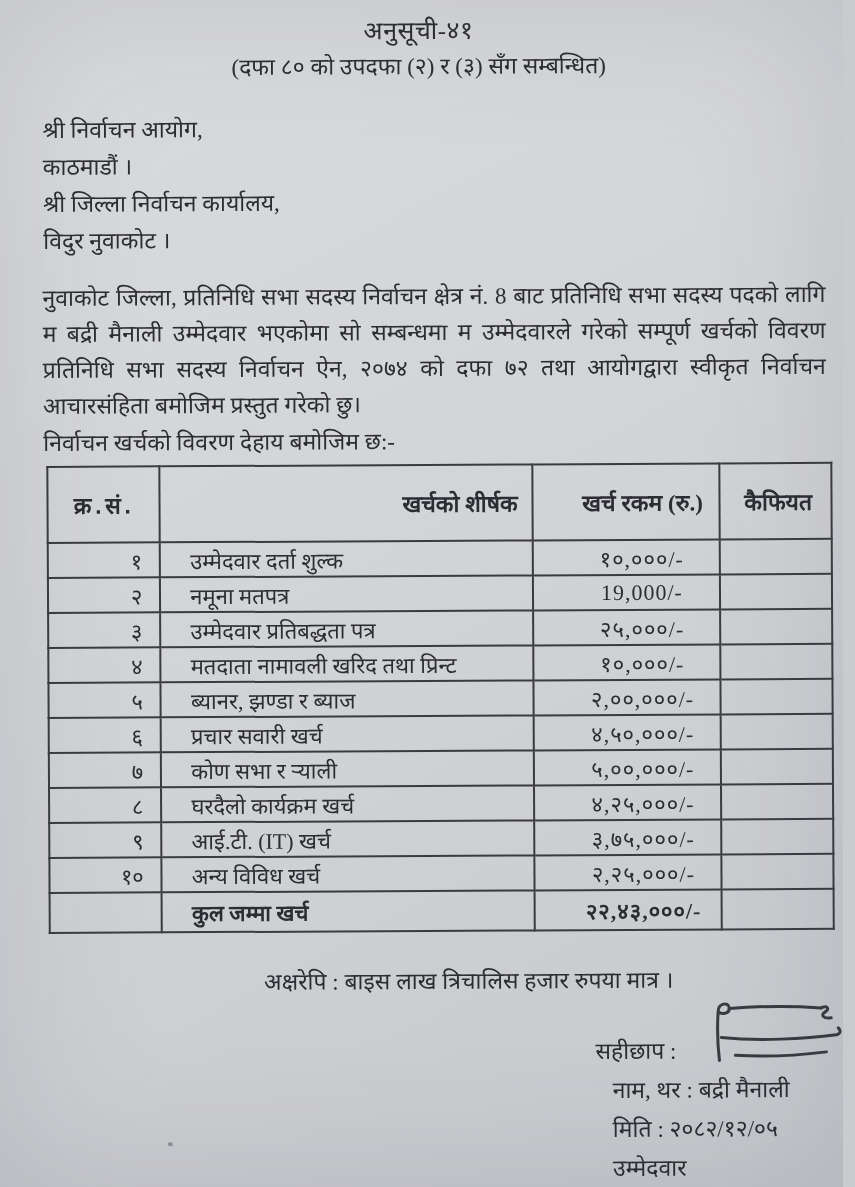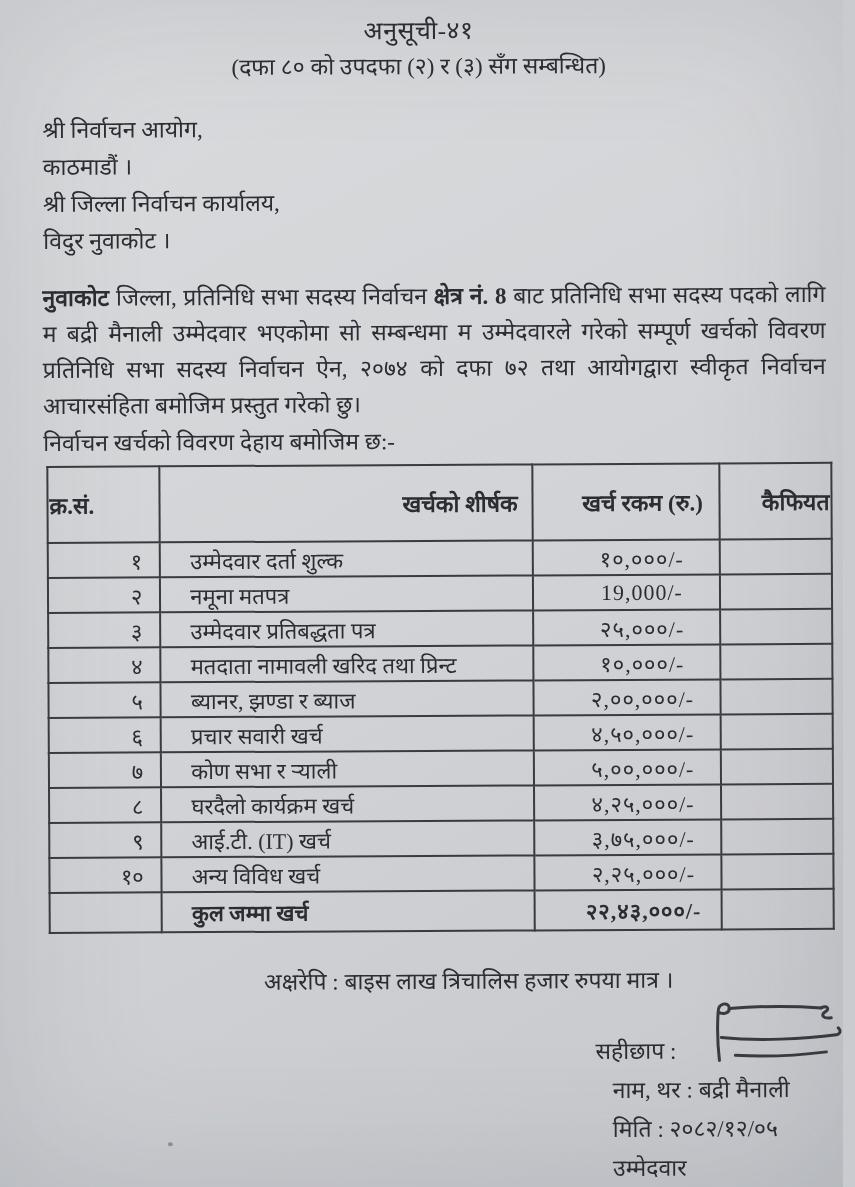--- a/index.html
+++ b/index.html
@@ -12,36 +12,36 @@
     position:relative;width:843px;height:1187px;
     background:linear-gradient(152deg,#dadbdd 0%,#d3d4d7 45%,#c6c8cc 100%);
     box-shadow:inset 0 0 150px rgba(70,76,92,.16);
     color:#2c2d33;
   }
   .rot{position:absolute;inset:0;transform:rotate(-0.3deg);transform-origin:50% 50%;}
   .doc-title{padding-top:12px;text-align:center;font-size:25px;letter-spacing:.5px;}
   .doc-subtitle{margin-top:3px;text-align:center;font-size:23px;}
   .address{margin:29px 0 0 45px;font-size:23px;line-height:37px;}
   .para{margin:21px 16px 0 44px;font-size:23px;line-height:36px;text-align:justify;}
-  .para b{font-weight:700;}
+  .para b{font-weight:400;}
   .lead{margin:0 16px 0 44px;font-size:23px;line-height:37px;}
   table.expense{
     border-collapse:collapse;table-layout:fixed;
     margin:4px 0 0 47px;width:786px;
   }
   table.expense th,table.expense td{
     border:2px solid #3a3b40;overflow:hidden;white-space:nowrap;
   }
   table.expense thead th{height:72px;font-size:23px;font-weight:700;vertical-align:middle;}
   table.expense td{height:31px;font-size:22px;vertical-align:middle;padding-top:1px;}
   .col-sn{width:112px;} .col-title{width:372px;} .col-amt{width:186px;} .col-rem{width:112px;}
-  th.h-sn{text-align:left;padding-right:0;}
+  th.h-sn{text-align:center;padding-right:0;font-family:Liberation Mono, monospace;}
   th.h-title{text-align:right;padding-right:14px;}
   th.h-amt{text-align:center;padding-left:34px;}
-  th.h-rem{text-align:right;padding-left:24px;}
+  th.h-rem{text-align:left;padding-left:24px;}
   td.c-sn{text-align:right;padding-right:17px;}
   td.c-title{text-align:left;padding-left:29px;}
   td.c-amt{text-align:center;padding-left:32px;letter-spacing:1px;}
   tr.total-row td{font-weight:700;height:36px;}
   .amount-words{margin:32px 0 0 262px;font-size:23px;}
   .sign-block{position:absolute;left:593px;top:1033px;font-size:23px;line-height:39px;}
   .sign-row1{position:relative;height:39px;}
   .sig-art{position:absolute;left:110px;top:-33px;}
   .ind{padding-left:17px;}
   .speck{position:absolute;left:165px;top:1141px;width:5px;height:4px;border-radius:50%;

